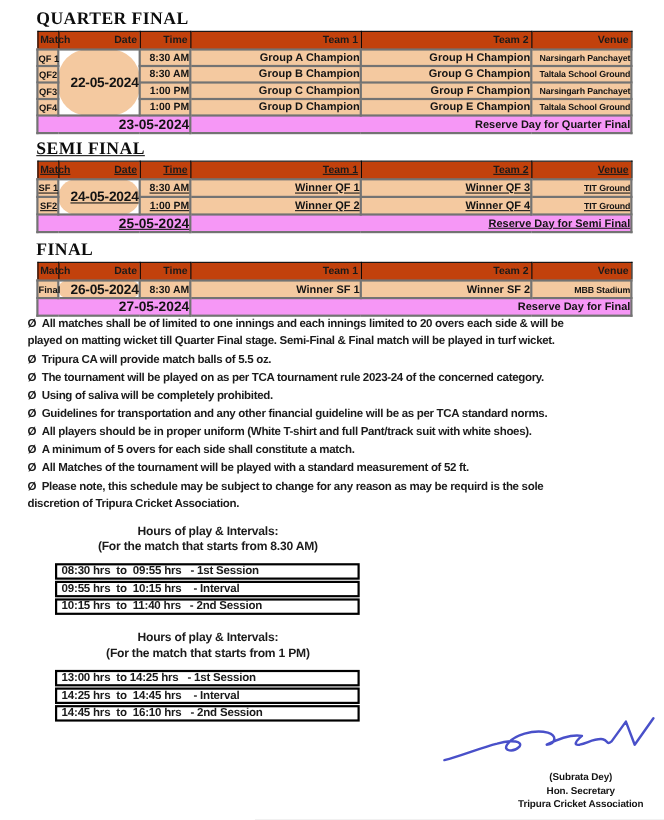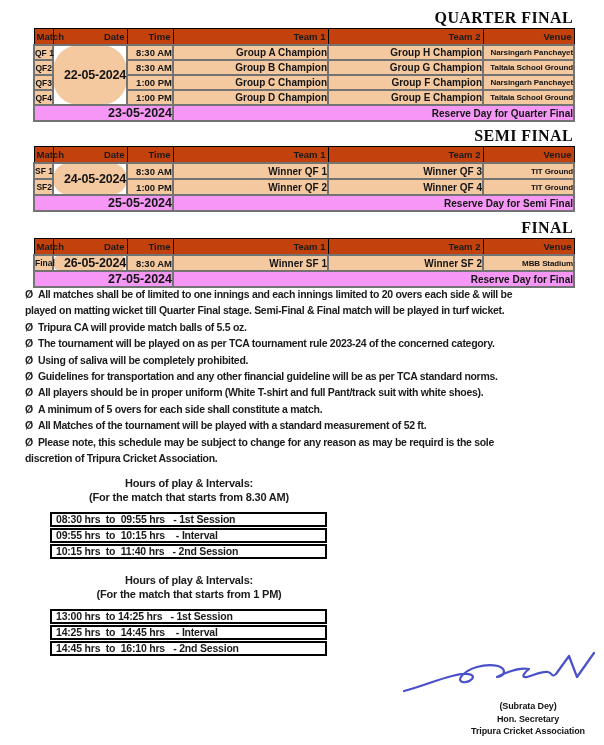--- a/index.html
+++ b/index.html
@@ -1,21 +1,21 @@
 <!DOCTYPE html>
 <html><head>
 <meta charset="utf-8">
 <style>
   html,body{margin:0;padding:0;background:#e8e8e8;}
   .page{position:relative;width:604px;height:745px;background:#ffffff;margin:0 auto;
         font-family:"Liberation Sans",sans-serif;color:#1a1a1a;overflow:hidden;}
 
   
   .match-section{position:absolute;left:33px;width:540px;}
-  .sec-title{text-align:right;font-family:"Liberation Serif",serif;font-weight:bold;
+  .sec-title{text-align:left;font-family:"Liberation Serif",serif;font-weight:bold;
              font-size:16px;line-height:17px;letter-spacing:.4px;color:#0c0c0c;margin:0 0 2px 0;}
 
   
   table.mt{border-collapse:collapse;table-layout:fixed;width:540px;}
   .mt th{border:1.5px solid #000;background:#c2410c;font-weight:bold;font-size:9.5px;
          height:10px;padding:2px;white-space:nowrap;text-align:right;}
   .mt td{border:2px solid #737373;background:#F4C9A0;text-align:right;vertical-align:middle;
          font-weight:bold;font-size:10px;height:13px;padding:0;white-space:nowrap;color:#141414;}
   .sf .mt td{height:14px;}
   .mt td.match{font-size:8.5px;}
@@ -105,21 +105,21 @@
           <td class="venue">Taltala School Ground</td>
         </tr>
         <tr class="reserve">
           <td class="reserve-date" colspan="3">23-05-2024</td>
           <td class="reserve-label" colspan="3">Reserve Day for Quarter Final</td>
         </tr>
       </tbody>
     </table>
   </section>
 
-  <section class="match-section sf" style="top:127px;">
+  <section class="match-section sf" style="top:127px;text-decoration:underline;">
     <h1 class="sec-title">SEMI FINAL</h1>
     <table class="mt">
       <colgroup>
           <col style="width:19px">
           <col style="width:74px">
           <col style="width:46px">
           <col style="width:155px">
           <col style="width:155px">
           <col style="width:91px">
         </colgroup>

